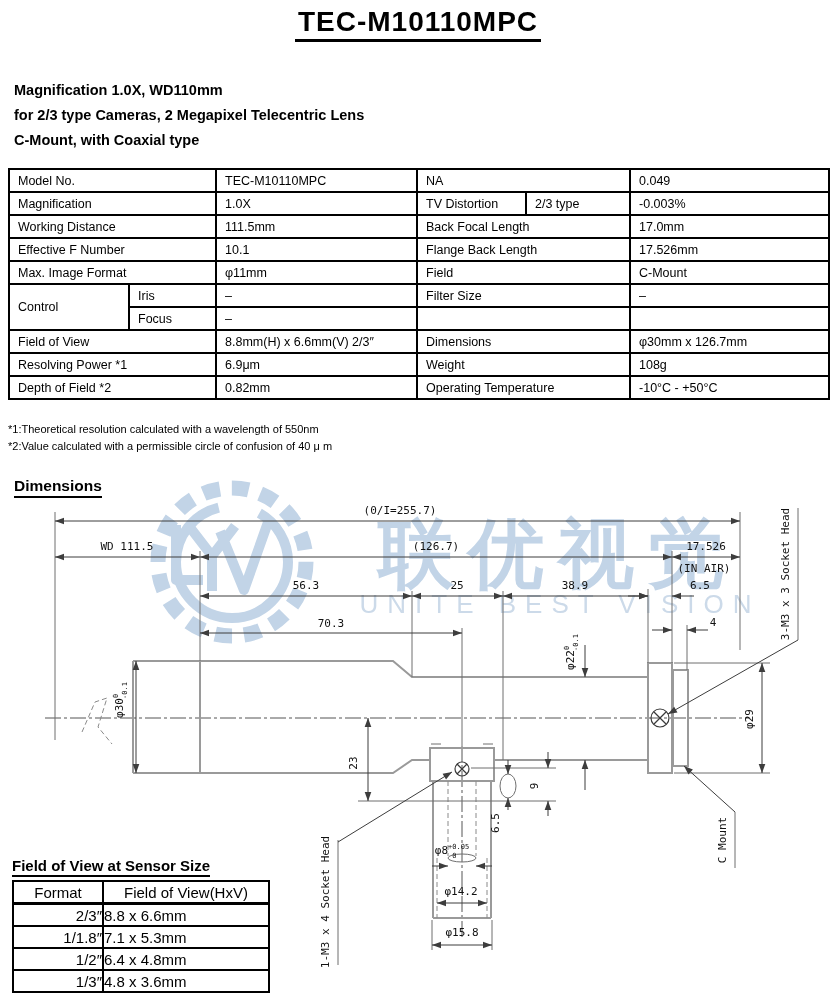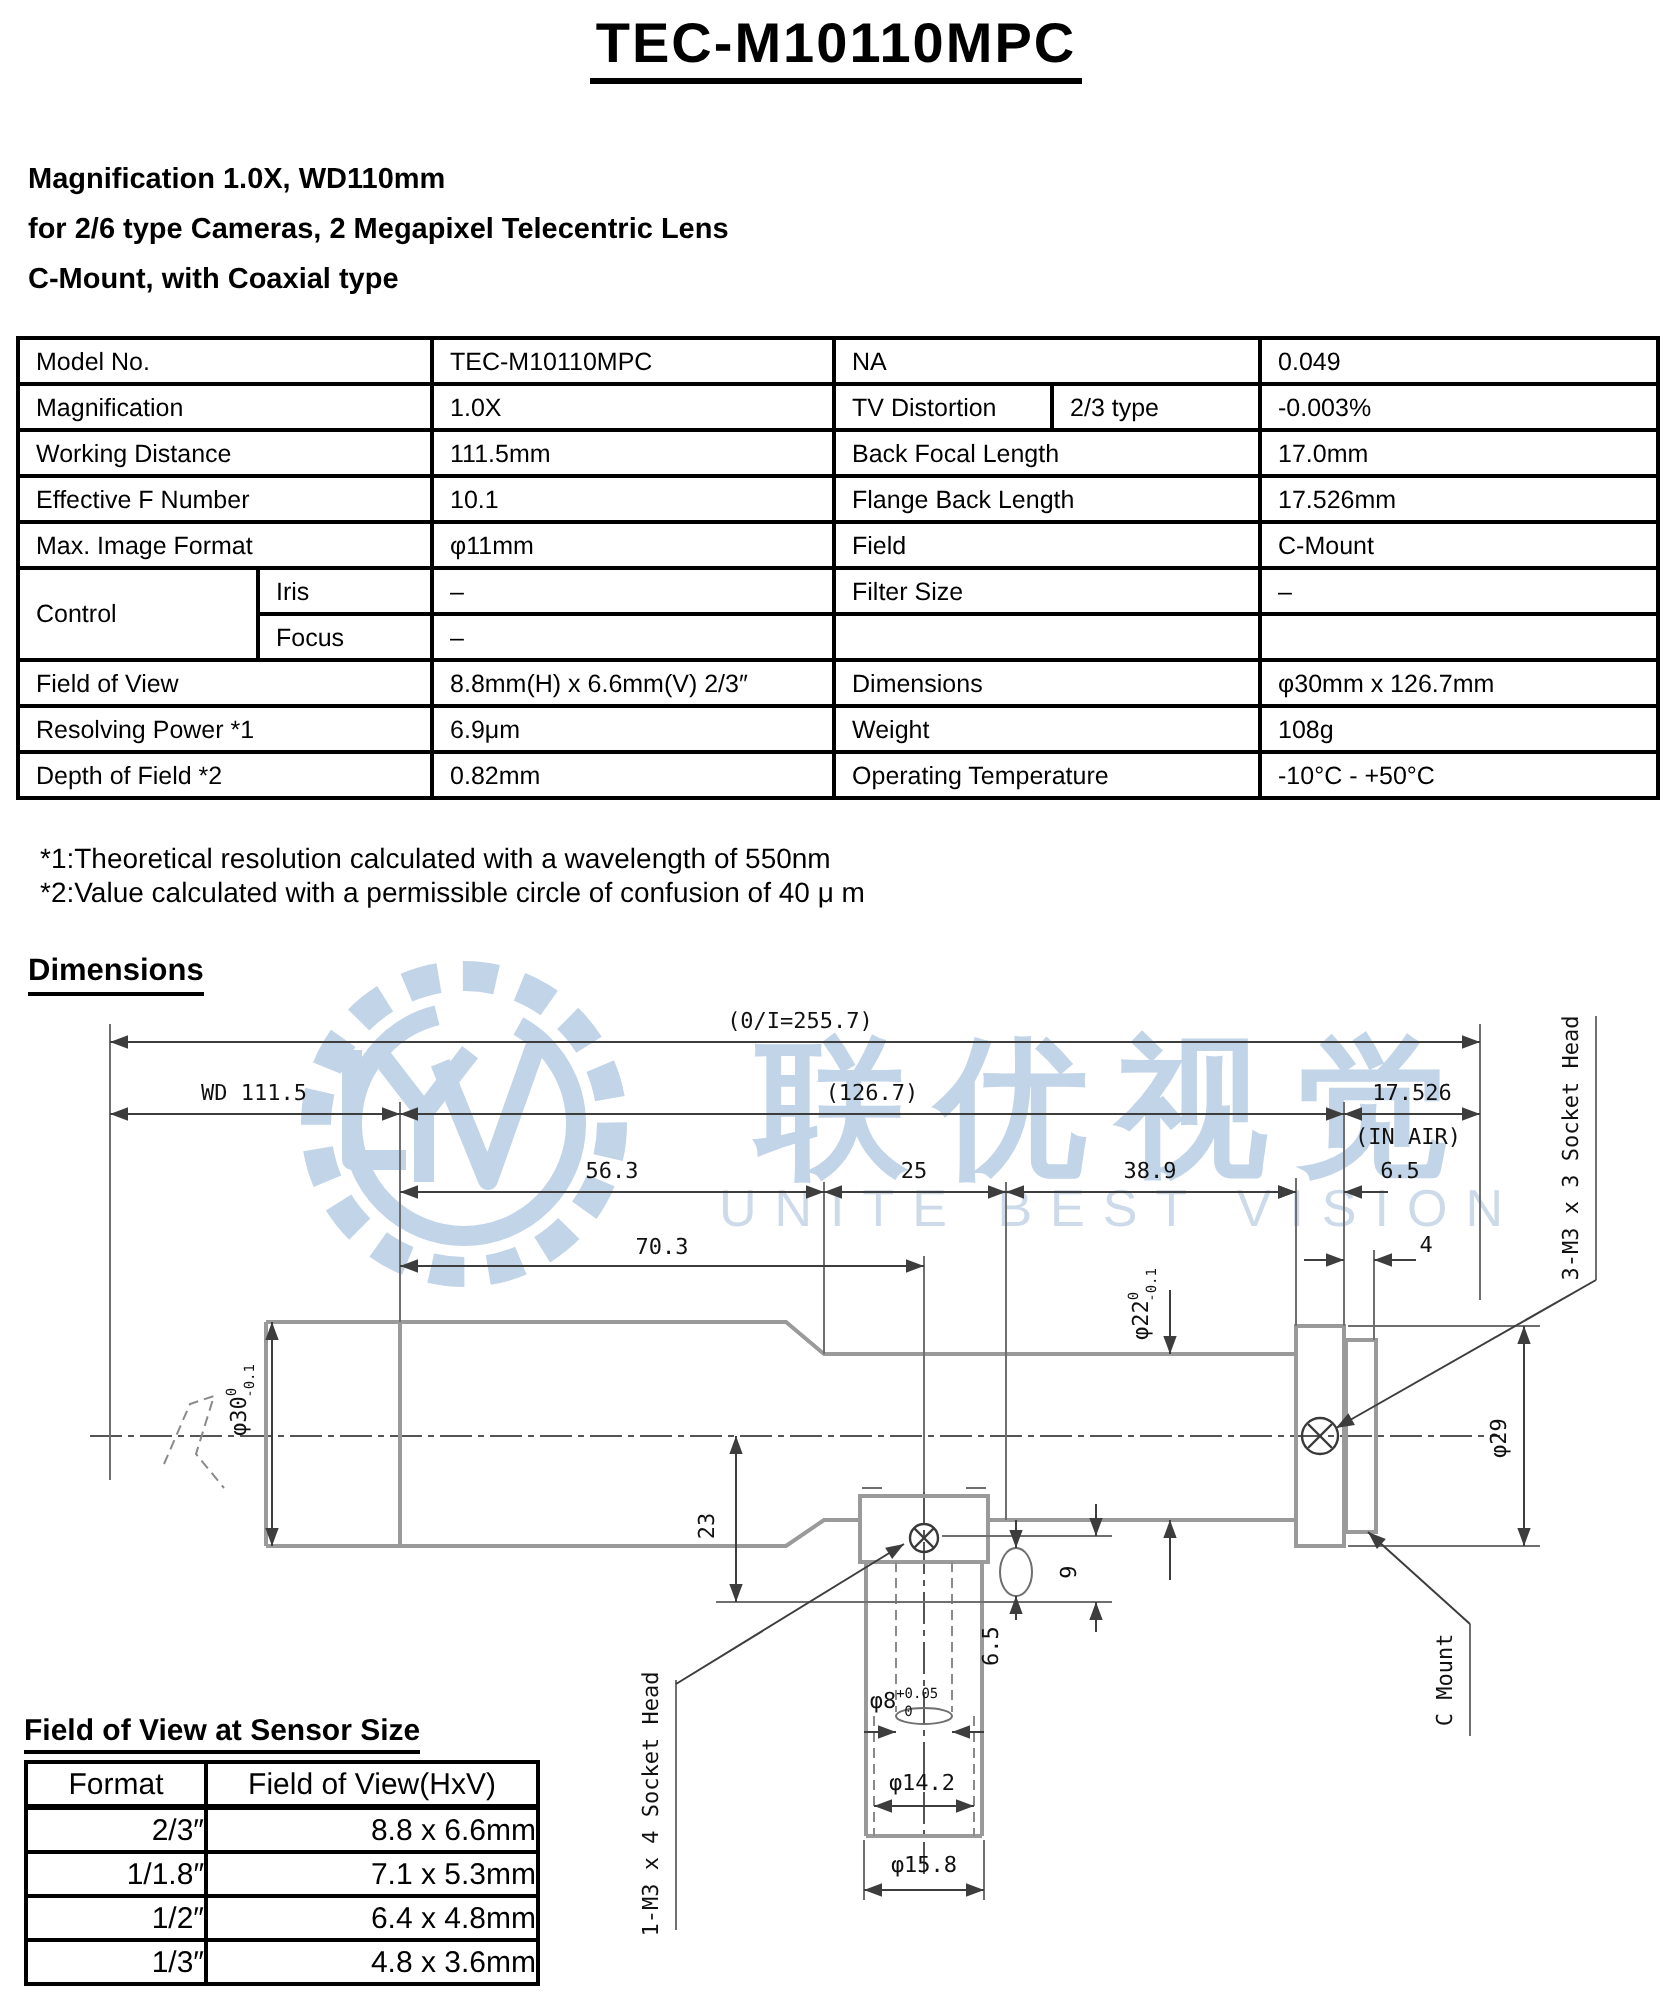--- a/index.html
+++ b/index.html
@@ -10,21 +10,21 @@
   .title-wrap span{display:inline-block;font-size:28px;font-weight:bold;letter-spacing:1px;
        border-bottom:3px solid #000;padding:0 3px 1px 3px}
 
   .subtitle{position:absolute;left:14px;top:78px;font-size:14.5px;font-weight:bold;line-height:25px}
 
   table.spec{position:absolute;left:8px;top:168px;width:820px;border-collapse:collapse;
        table-layout:fixed;font-size:12.5px}
   table.spec td{border:2px solid #000;height:21px;padding:0 0 0 8px;
        white-space:nowrap;overflow:hidden;vertical-align:middle}
 
-  .footnotes{position:absolute;left:20px;top:421px;font-size:14px;line-height:16.5px}
+  .footnotes{position:absolute;left:8px;top:421px;font-size:11px;line-height:16.5px}
 
   .dim-heading{position:absolute;left:14px;top:477px;font-size:15.5px;font-weight:bold}
   .dim-heading span{display:inline-block;border-bottom:2px solid #000;padding-bottom:1px}
 
   svg.drawing{position:absolute;left:0;top:0}
   .body-ln{stroke:#9a9a9a;stroke-width:2;fill:none}
   .thin-ln{stroke:#6f6f6f;stroke-width:1;fill:none}
   .cl-ln{stroke:#555;stroke-width:1;fill:none;stroke-dasharray:16 3 3 3}
   .dsh-ln{stroke:#8a8a8a;stroke-width:1;fill:none;stroke-dasharray:5 3}
   .dim-ln{stroke:#3d3d3d;stroke-width:1;fill:none}
@@ -36,32 +36,32 @@
        letter-spacing:14px;fill:#c2d4e7}
   text.wm-lat{font-family:"Liberation Sans",sans-serif;font-size:26px;letter-spacing:9px;fill:#ccdae9}
 
   .fov-wrap{position:absolute;left:12px;top:857px;width:260px}
   .fov-title{display:inline-block;font-size:15px;font-weight:bold;border-bottom:2px solid #000;
        margin-bottom:3px;padding-bottom:1px}
   table.fov{border-collapse:collapse;width:256px;table-layout:fixed;font-size:15px}
   table.fov td{border:2px solid #000;height:20px;padding:0;vertical-align:middle}
   table.fov tr.hdr td{border-bottom:3px solid #000;text-align:center}
   td.fmt{text-align:right;padding-right:8px}
-  td.fovv{text-align:right}
+  td.fovv{text-align:left}
 </style>
 </head>
 <body>
 
 <div class="title-wrap">
   <span>TEC-M10110MPC</span>
 </div>
 
 <div class="subtitle">
   <div>Magnification 1.0X, WD110mm</div>
-  <div>for 2/6 type Cameras, 2 Megapixel Telecentric Lens</div>
+  <div>for 2/3 type Cameras, 2 Megapixel Telecentric Lens</div>
   <div>C-Mount, with Coaxial type</div>
 </div>
 
 <table class="spec">
   <colgroup>
     <col style="width:120px">
       <col style="width:87px">
       <col style="width:201px">
     <col style="width:109px">
       <col style="width:104px">

